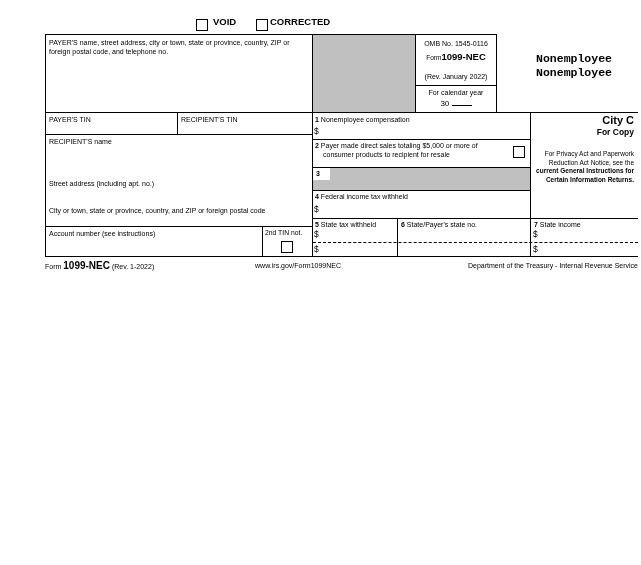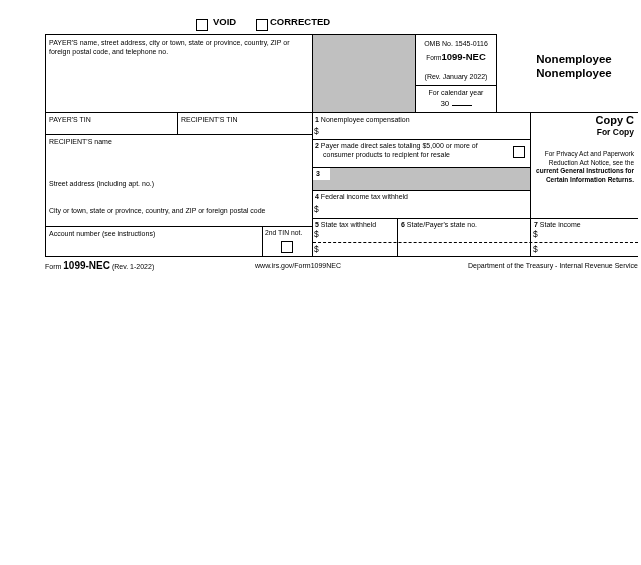--- a/index.html
+++ b/index.html
@@ -57,21 +57,21 @@
   <div class="lbl center" style="left:416px;top:39px;width:80px;">OMB No. 1545-0116</div>
   <div class="abs center" style="left:416px;top:51px;width:80px;font-size:6.5px;">
     <span>Form</span><span style="font-size:9.5px;font-weight:bold;">1099-NEC</span>
   </div>
   <div class="lbl center" style="left:416px;top:72px;width:80px;">(Rev. January 2022)</div>
   <div class="lbl center" style="left:416px;top:88px;width:80px;">For calendar year</div>
   <div class="abs center" style="left:416px;top:97px;width:80px;font-size:8px;">
     <span>30</span>&nbsp;<span style="display:inline-block;width:20px;border-bottom:1px solid #000;height:8px;"></span>
   </div>
 
-  <div class="bighead" style="left:518px;top:52px;width:112px;">
+  <div class="bighead" style="left:518px;top:52px;width:112px;font-family:Liberation Mono, monospace;">
     <span>Nonemployee</span><br>
     <span>Nonemployee</span>
   </div>
 
   <div class="lbl" style="left:49px;top:115px;">PAYER'S TIN</div>
   <div class="abs" style="left:49px;top:124px;width:120px;height:9px;"></div>
   <div class="lbl" style="left:181px;top:115px;">RECIPIENT'S TIN</div>
   <div class="abs" style="left:181px;top:124px;width:120px;height:9px;"></div>
 
   <div class="lbl" style="left:315px;top:115px;">
@@ -94,21 +94,21 @@
   <span class="cb" style="left:513px;top:146px;"></span>
 
   <div class="lbl bn" style="left:316px;top:169px;">3</div>
 
   <div class="lbl" style="left:315px;top:192px;">
     <span class="bn">4</span> <span>Federal income tax withheld</span>
   </div>
   <div class="dollar" style="left:314px;top:204px;">$</div>
   <div class="abs" style="left:324px;top:204px;width:200px;height:10px;"></div>
 
-  <div class="abs right" style="left:535px;top:114px;width:99px;font-weight:bold;font-size:11px;">Copy C</div>
+  <div class="abs right" style="left:535px;top:114px;width:99px;font-weight:bold;font-size:11px;">City C</div>
   <div class="abs right" style="left:535px;top:127px;width:99px;font-weight:bold;font-size:8.5px;">For Copy</div>
   <div class="abs right" style="left:533px;top:150px;width:101px;font-size:6.5px;line-height:8.5px;">
     <span>For Privacy Act and Paperwork Reduction Act Notice, see the </span><b>current General Instructions for Certain Information Returns.</b>
   </div>
 
   <div class="lbl" style="left:315px;top:220px;">
     <span class="bn">5</span> <span>State tax withheld</span>
   </div>
   <div class="dollar" style="left:314px;top:229px;">$</div>
   <div class="abs" style="left:324px;top:229px;width:70px;height:10px;"></div>

